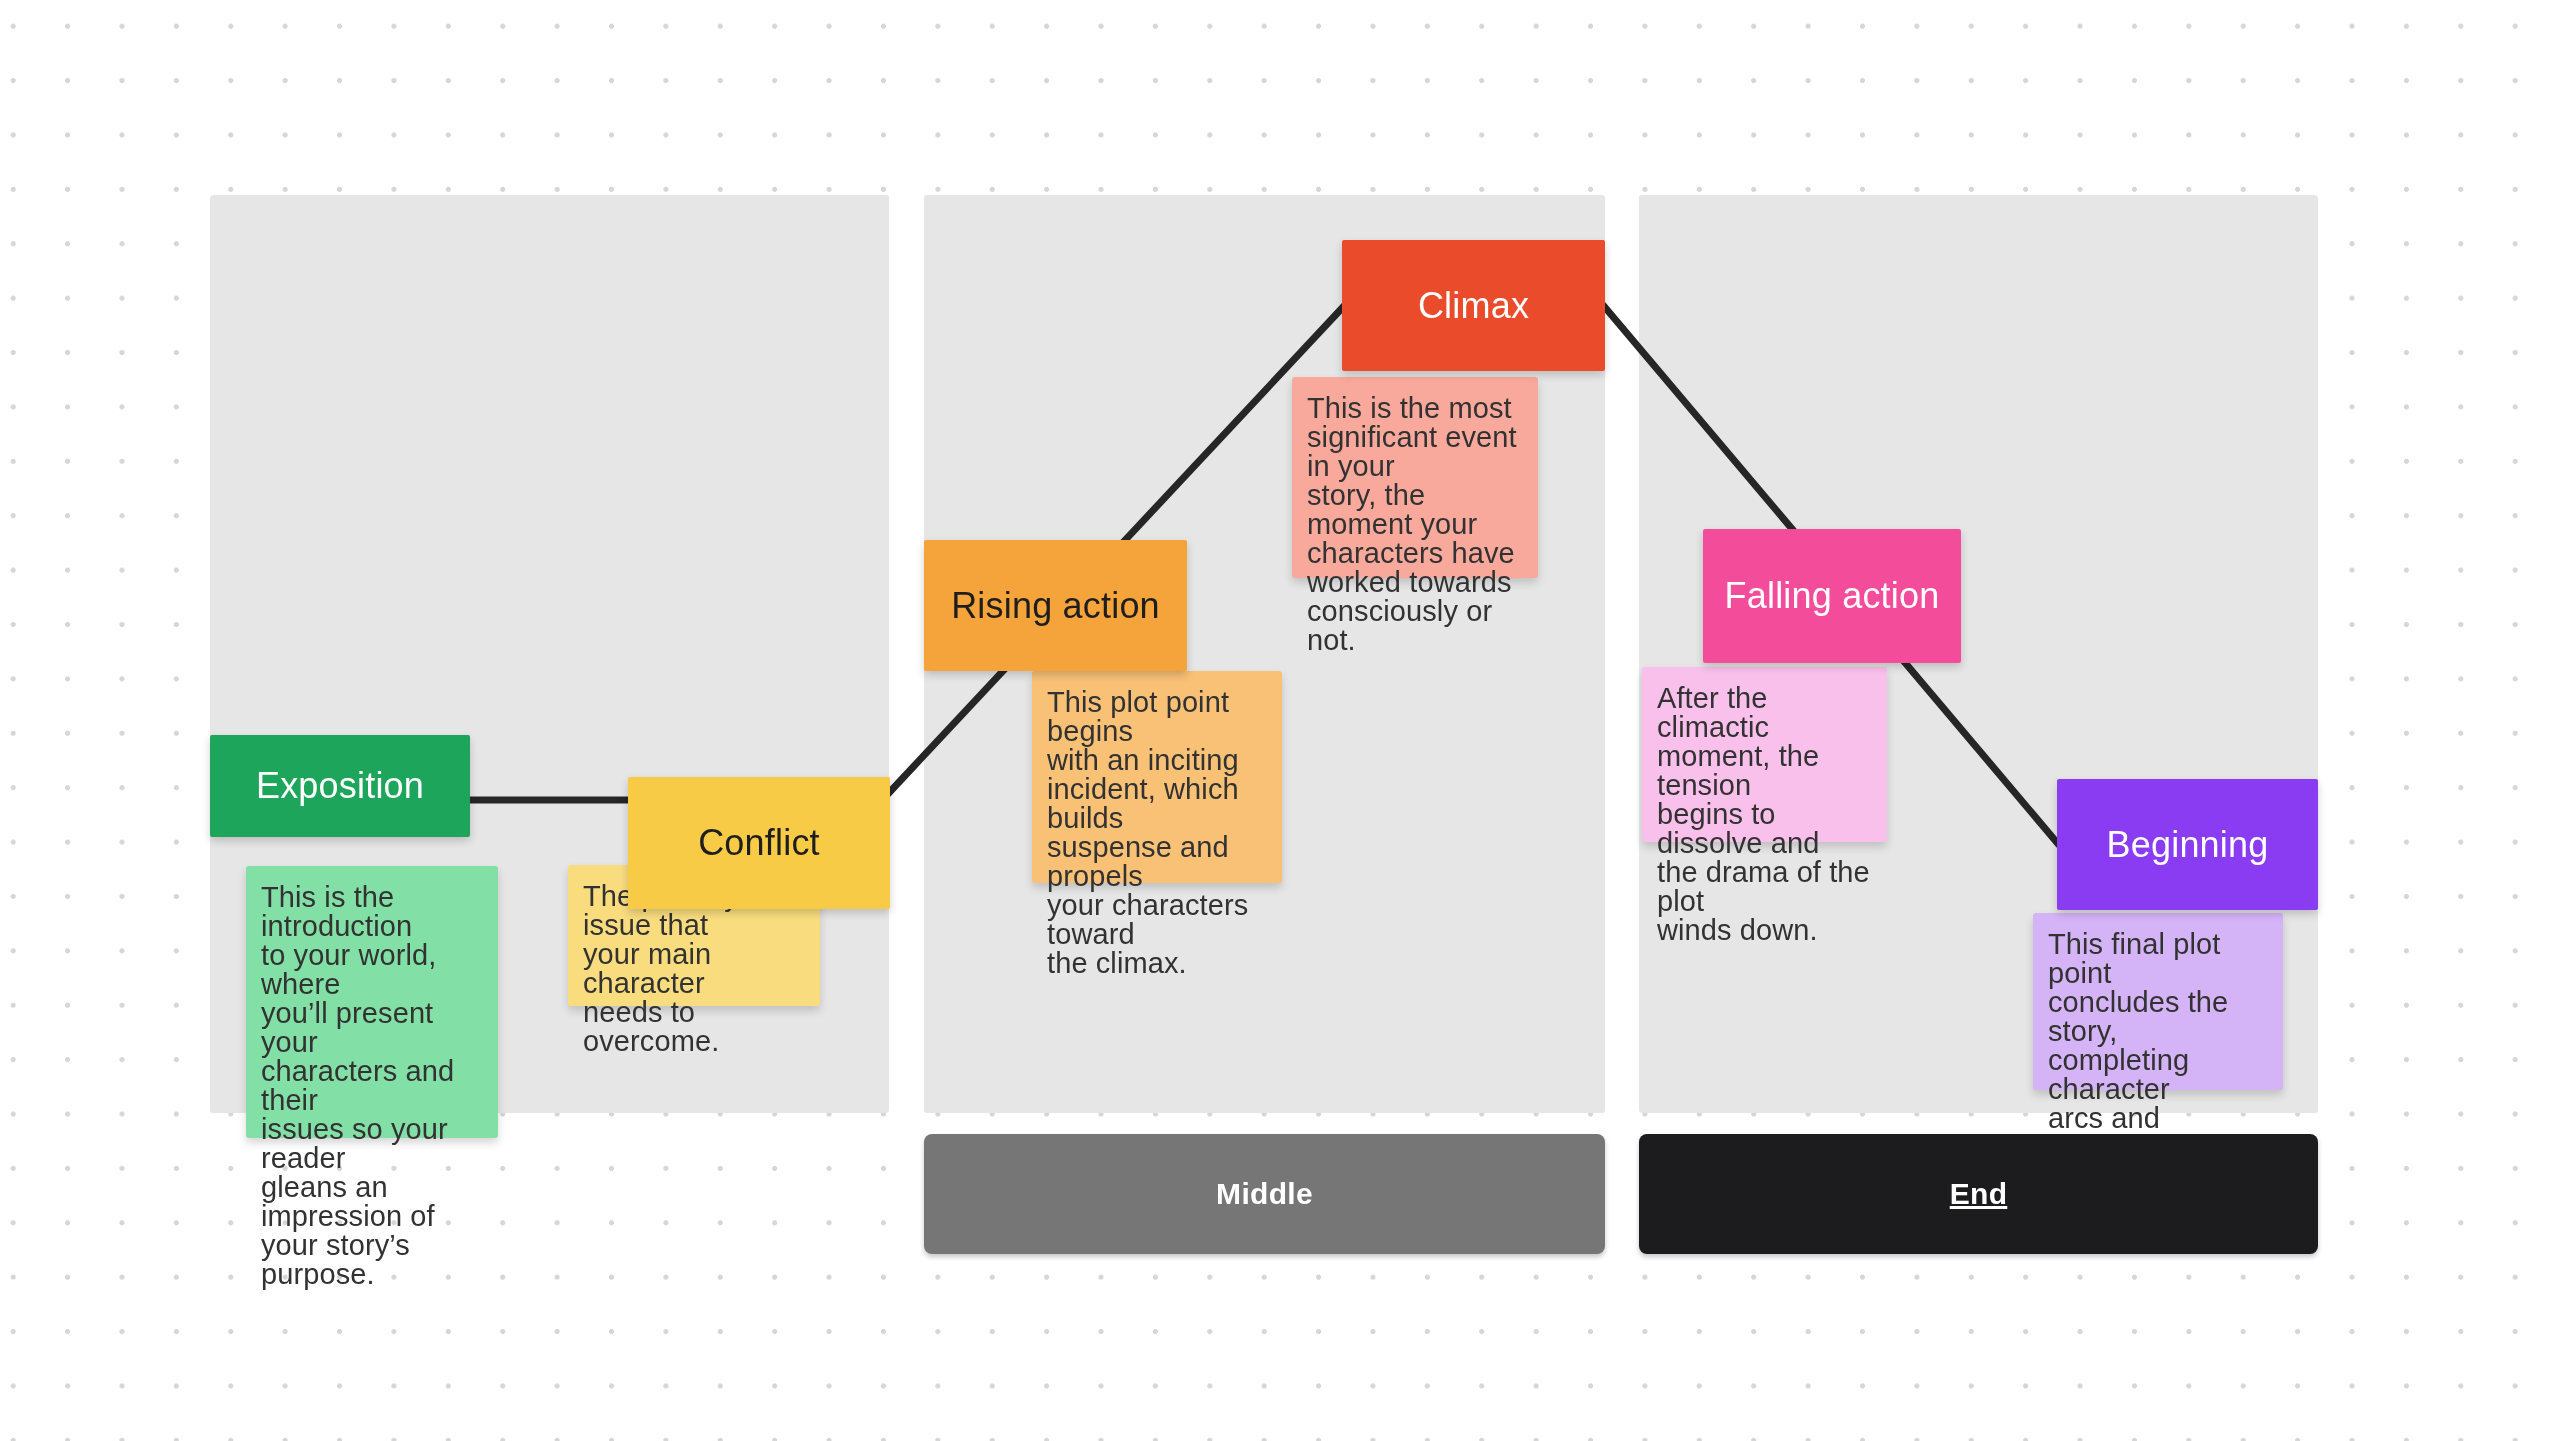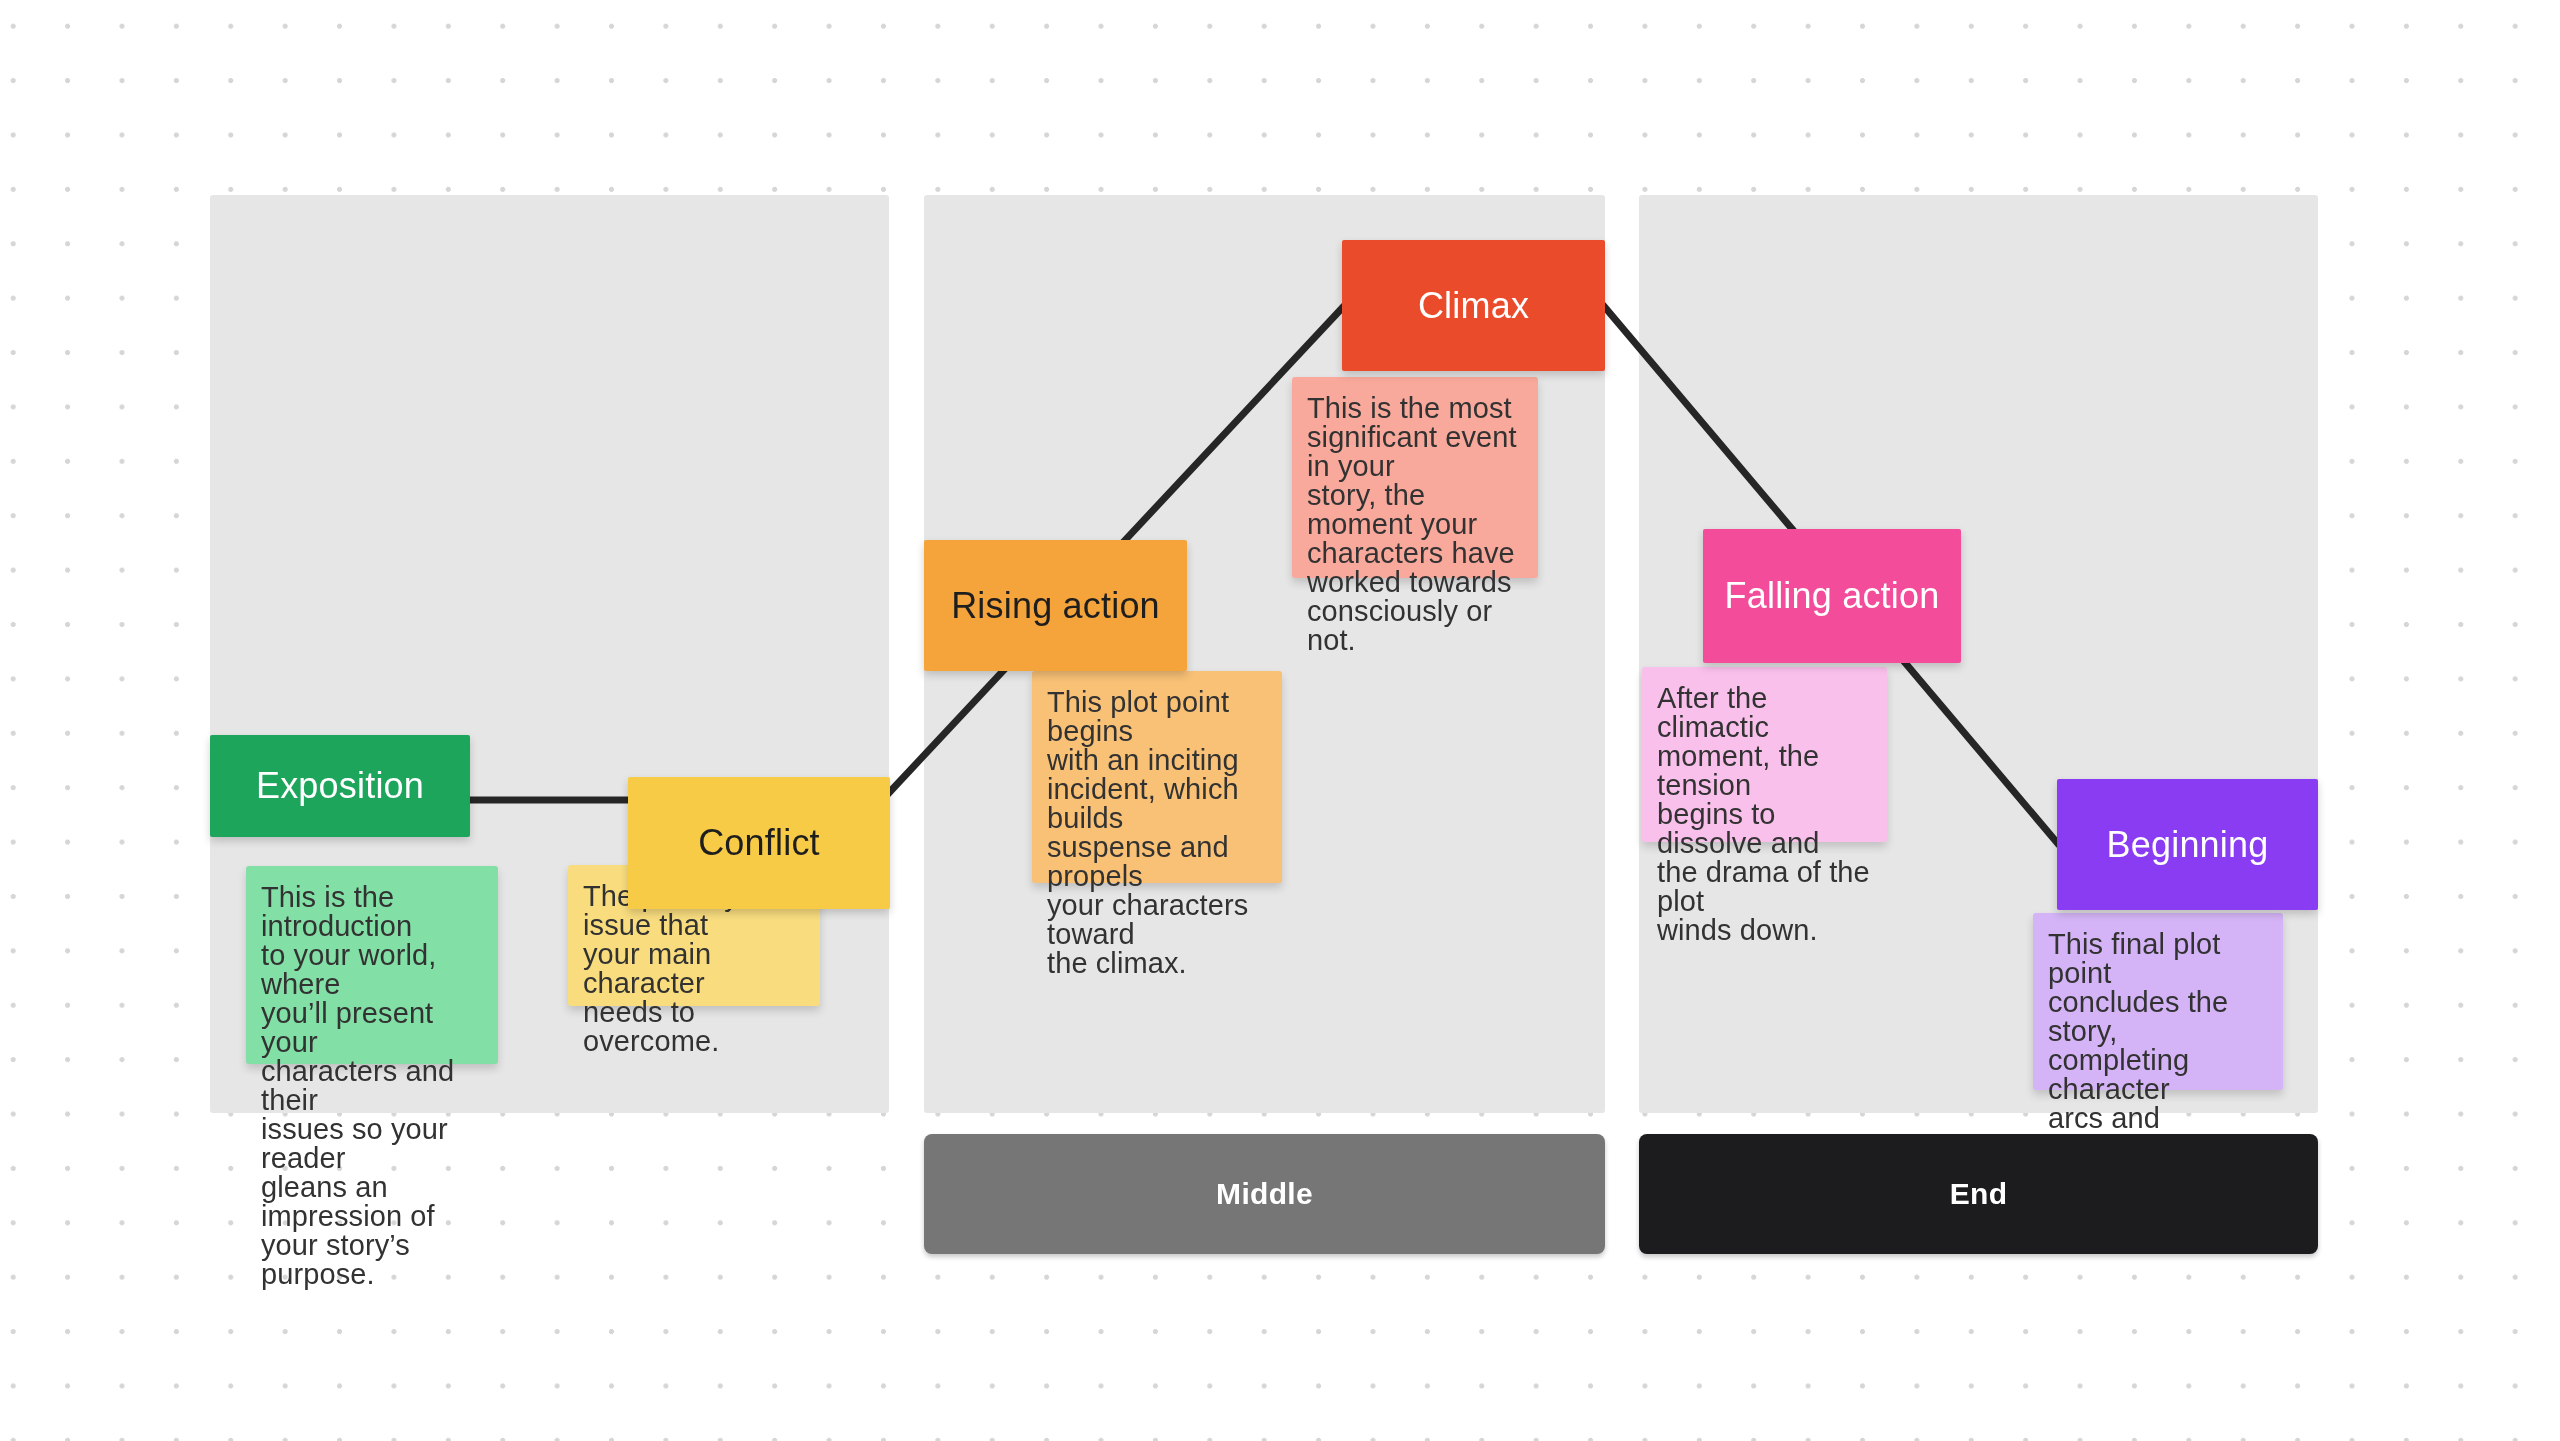--- a/index.html
+++ b/index.html
@@ -44,21 +44,21 @@
     box-shadow: 0 5px 8px rgba(0,0,0,0.16);
     color: #323232;
   }
   .note-text {
     display: block;
     white-space: pre-line;
     font-size: 29px;
     line-height: 29px;
     letter-spacing: 0.1px;
   }
-  #note-exposition { left: 246px;  top: 866px; width: 252px; height: 198px; }
+  #note-exposition { left: 246px;  top: 866px; width: 252px; height: 272px; }
   #note-conflict   { left: 568px;  top: 865px; width: 252px; height: 141px; }
   #note-rising     { left: 1032px; top: 671px; width: 250px; height: 212px; }
   #note-climax     { left: 1292px; top: 377px; width: 246px; height: 201px; }
   #note-falling    { left: 1642px; top: 667px; width: 245px; height: 175px; }
   #note-resolution { left: 2033px; top: 913px; width: 250px; height: 177px; }
 
   .plot-box {
     position: absolute;
     z-index: 4;
     border-radius: 2px;
@@ -174,17 +174,17 @@
   <div class="plot-box" id="box-falling" style="background-color: rgb(242, 76, 154); color: rgb(255, 255, 255);">
     <span class="plot-box-label">Falling action</span>
   </div>
   <div class="plot-box" id="box-resolution" style="background-color: rgb(138, 60, 242); color: rgb(255, 255, 255);">
     <span class="plot-box-label">Beginning</span>
   </div>
 
   <div class="section-bar" id="bar-middle" style="background-color: rgb(118, 118, 118); color: rgb(255, 255, 255);">
     <span class="section-bar-label">Middle</span>
   </div>
-  <div class="section-bar" id="bar-end" style="background-color: rgb(28, 28, 30); color: rgb(255, 255, 255);">
+  <div class="section-bar" id="bar-end" style="background-color: rgb(28, 28, 30); color: rgb(255, 255, 255); text-decoration: underline;">
     <span class="section-bar-label">End</span>
   </div>
 
 </div>
 
 </body></html>

